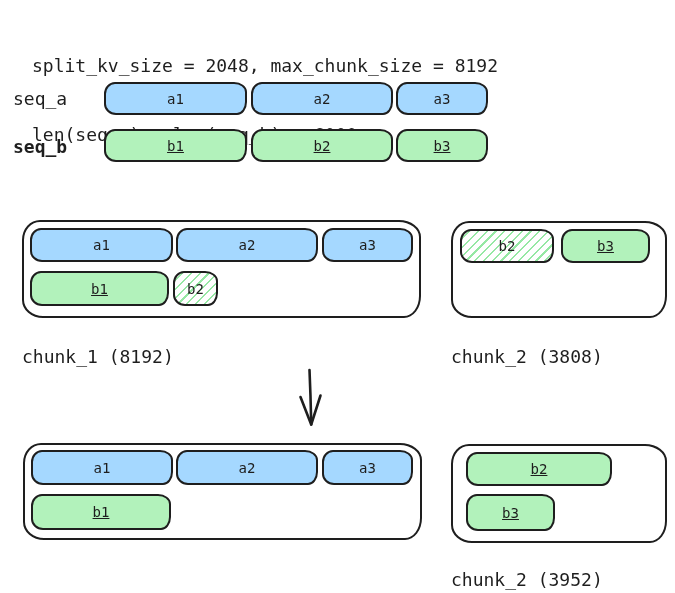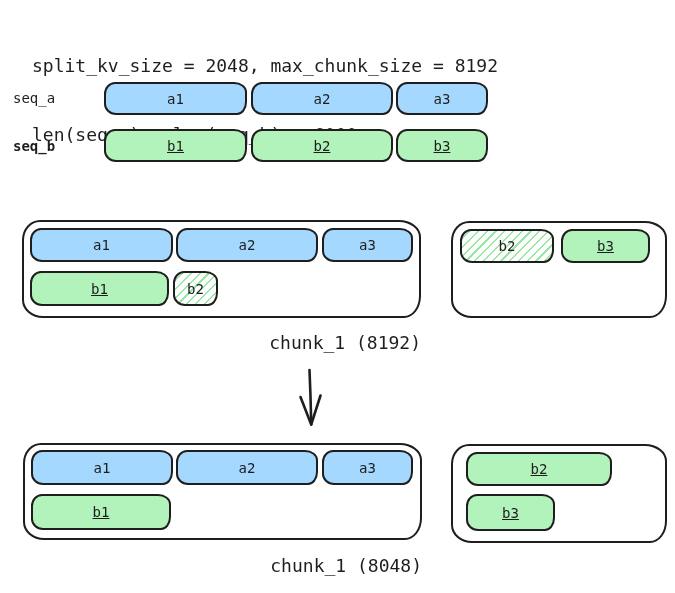--- a/index.html
+++ b/index.html
@@ -14,21 +14,21 @@
   }
   .hdr {
     position: absolute;
     left: 32px; top: 8px;
     font-size: 18px;
     line-height: 23px;
     white-space: pre;
   }
   .seq-label {
     position: absolute;
-    font-size: 14px;
+    font-size: 18px;
     line-height: 19px;
   }
   .box {
     position: absolute;
     box-sizing: border-box;
     border: 2px solid var(--stroke, #1e1e1e);
     border-radius: 11px 13px 10px 12px / 12px 10px 13px 11px;
     display: flex;
     align-items: center;
     justify-content: center;
@@ -45,21 +45,22 @@
     position: absolute;
     box-sizing: border-box;
     background: #ffffff;
     border: 2.5px solid var(--stroke, #1e1e1e);
     border-radius: 18px 22px 17px 21px / 20px 17px 22px 18px;
   }
   .caption {
     position: absolute;
     font-size: 18px;
     line-height: 20px;
-    text-align: right;
+    text-align: left;
+    margin-top: 14px;
   }
   .arrow-wrap { position: absolute; left: 292px; top: 368px; width: 38px; height: 60px; }
   .arrow-wrap svg { display: block; }
 </style>
 </head>
 <body>
 
 <div class="canvas">
 
   <div class="hdr">
@@ -81,33 +82,34 @@
   <div class="box blue" style="left:30px; top:228px; width:143px; height:34px;">a1</div>
   <div class="box blue" style="left:176px; top:228px; width:142px; height:34px;">a2</div>
   <div class="box blue" style="left:322px; top:228px; width:91px; height:34px;">a3</div>
   <div class="box green" style="left:30px; top:271px; width:139px; height:35px;">b1</div>
   <div class="box hatched" style="left:173px; top:271px; width:45px; height:35px;">b2</div>
   <div class="caption" style="left:22px; top:333px; width:399px;">chunk_1 (8192)</div>
 
   <div class="container" style="left:451px; top:221px; width:216px; height:97px;"></div>
   <div class="box hatched" style="left:460px; top:229px; width:94px; height:34px;">b2</div>
   <div class="box green" style="left:561px; top:229px; width:89px; height:34px;">b3</div>
+  <div class="caption" style="left:451px; top:333px; width:216px;">chunk_2 (3808)</div>
 
   <div class="arrow-wrap">
     <svg width="38" height="60" viewBox="0 0 38 60" fill="none">
       <path d="M17.5 2 C18.2 18 18.8 36 19.2 54" stroke="#1e1e1e" stroke-width="2.6" stroke-linecap="round"></path>
       <path d="M8.5 29 L19.2 56.5" stroke="#1e1e1e" stroke-width="2.6" stroke-linecap="round"></path>
       <path d="M28.5 27.5 L19.2 56.5" stroke="#1e1e1e" stroke-width="2.6" stroke-linecap="round"></path>
     </svg>
   </div>
 
   <div class="container" style="left:23px; top:443px; width:399px; height:97px;"></div>
   <div class="box blue" style="left:31px; top:450px; width:142px; height:35px;">a1</div>
   <div class="box blue" style="left:176px; top:450px; width:142px; height:35px;">a2</div>
   <div class="box blue" style="left:322px; top:450px; width:91px; height:35px;">a3</div>
   <div class="box green" style="left:31px; top:494px; width:140px; height:36px;">b1</div>
-  <div class="caption" style="left:23px; top:556px; width:399px;">chunk_1 (8048)</div>
 
   <div class="container" style="left:451px; top:444px; width:216px; height:99px;"></div>
   <div class="box green" style="left:466px; top:452px; width:146px; height:34px;">b2</div>
   <div class="box green" style="left:466px; top:494px; width:89px; height:37px;">b3</div>
+  <div class="caption" style="left:451px; top:556px; width:216px;">chunk_2 (3952)</div>
 
 </div>
 
 </body></html>

